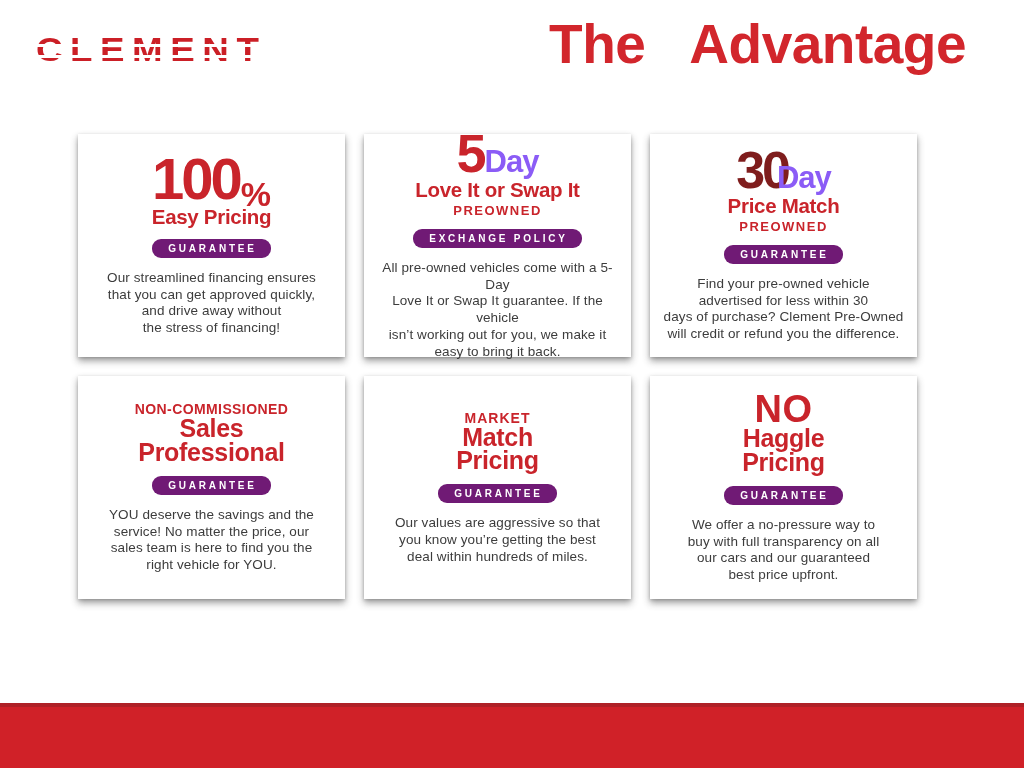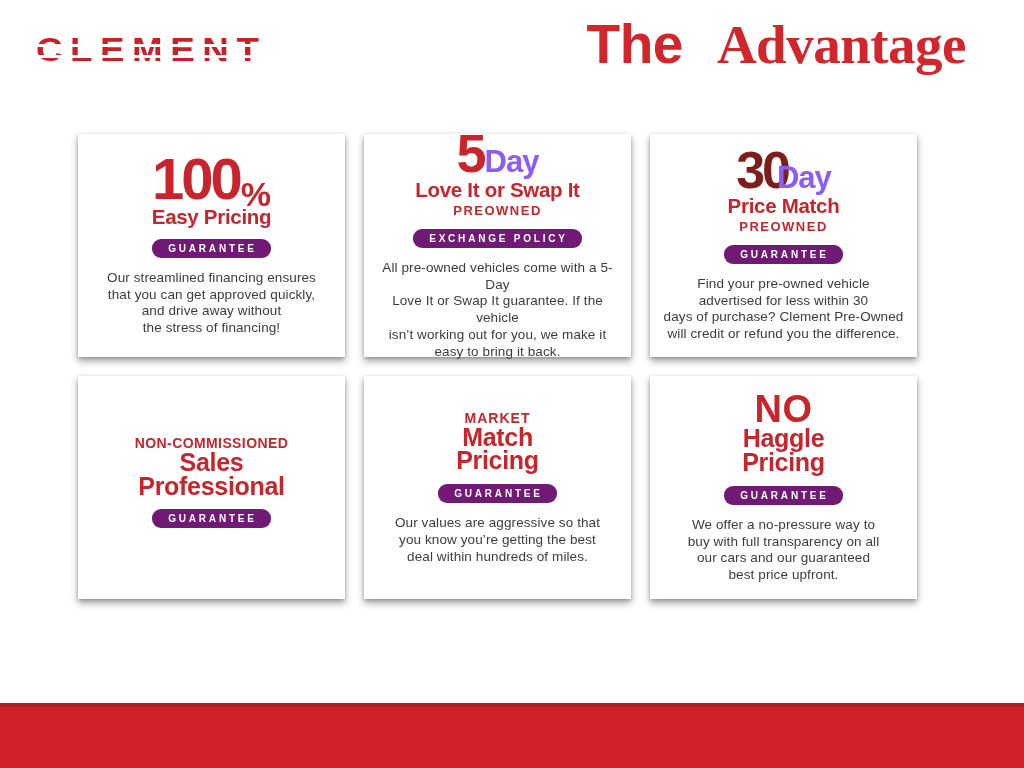--- a/index.html
+++ b/index.html
@@ -17,21 +17,21 @@
   }
   .logo .slit{position:absolute;left:-2px;right:-2px;height:3px;background:#ffffff;}
   .logo .slit.s1{top:36%;}
   .logo .slit.s2{top:64%;}
 
   .title{
     position:absolute;top:16px;right:58px;margin:0;
     font-size:55px;font-weight:bold;color:#D2262C;
     letter-spacing:-0.5px;white-space:nowrap;line-height:1.05;
   }
-  .title .w2{margin-left:34px;font-family:Liberation Serif, serif;}
+  .title .w2{margin-left:44px;}
 
   
   .grid{
     position:absolute;left:78px;top:134px;
     display:grid;grid-template-columns:repeat(3,267px);
     column-gap:43px;row-gap:46px;gap:19px;
   }
   .card{
     width:267px;height:223px;background:#ffffff;box-sizing:border-box;
     box-shadow:0 4px 7px rgba(45,45,45,0.45),0 1px 3px rgba(0,0,0,0.18);
@@ -125,20 +125,24 @@
 advertised for less within 30
 days of purchase? Clement Pre-Owned
 will credit or refund you the difference.</p>
     </section>
 
     <section class="card">
       <div class="kicker">NON-COMMISSIONED</div>
       <div class="h2 stack">Sales</div>
       <div class="h2 stack">Professional</div>
       <div class="pill">GUARANTEE</div>
+      <p class="body">YOU deserve the savings and the
+service! No matter the price, our
+sales team is here to find you the
+right vehicle for YOU.</p>
     </section>
 
     <section class="card">
       <div class="kicker small">MARKET</div>
       <div class="h2 stack">Match</div>
       <div class="h2 stack">Pricing</div>
       <div class="pill">GUARANTEE</div>
       <p class="body">Our values are aggressive so that
 you know you’re getting the best
 deal within hundreds of miles.</p>

